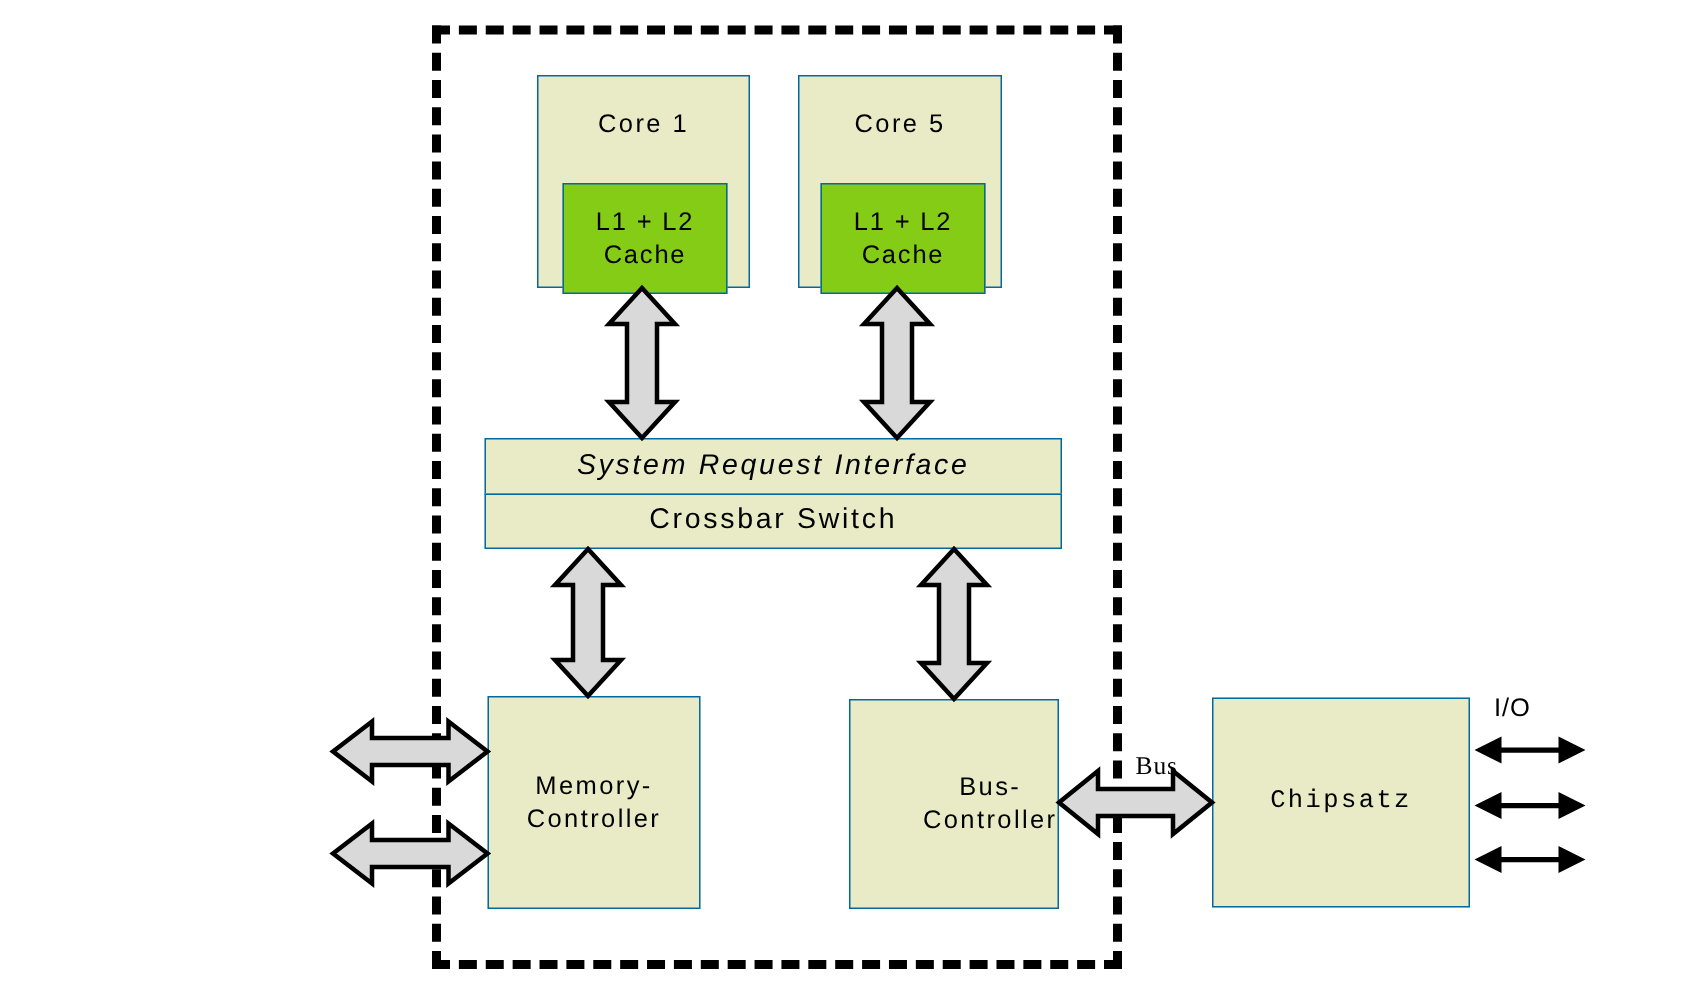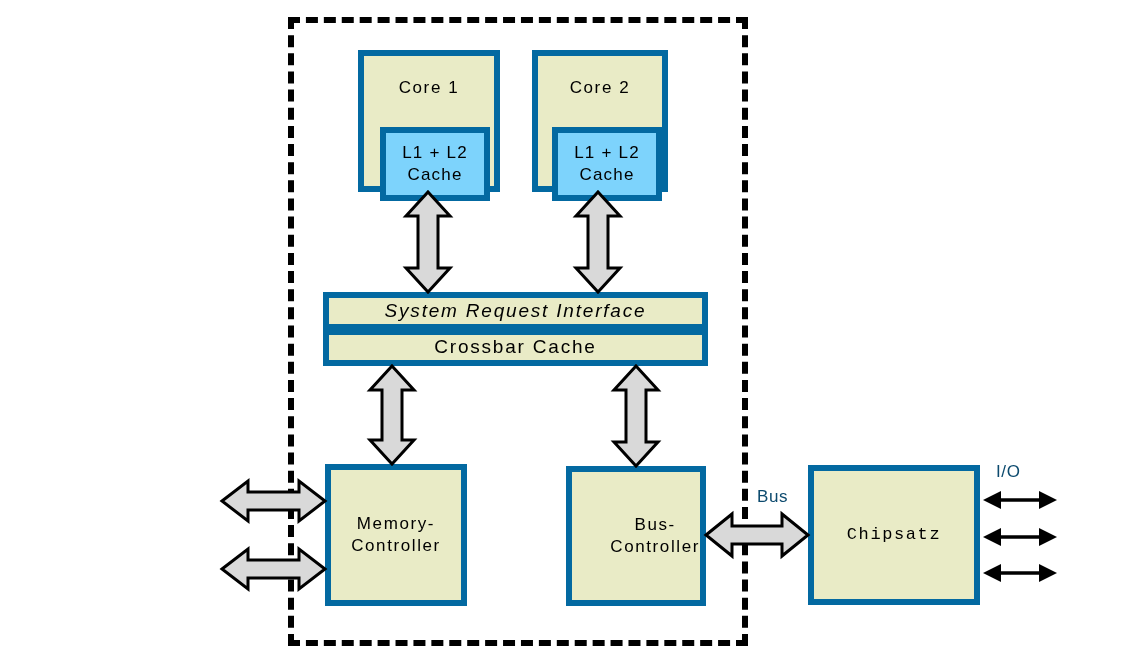--- a/index.html
+++ b/index.html
@@ -22,29 +22,29 @@
     box-sizing: border-box;
     border: 6px dashed #000000;
     background: transparent;
   }
 
   
   .block {
     position: absolute;
     box-sizing: border-box;
     background: #e9ebc6;
-    border: 6px solid #0369a1;
+    border: 1px solid #0369a1;
     display: flex;
     align-items: center;
     justify-content: center;
     text-align: center;
     color: #000000;
   }
   .block.white {
-    background: #7dd3fc;
+    background: #84cc16;
   }
 
   .label {
     display: block;
     line-height: 1.28;
     letter-spacing: 1.6px;
     white-space: pre-line;
   }
 
   .core-title {
@@ -60,21 +60,21 @@
 
   .bar-label { font-size: 19px; letter-spacing: 1.8px; }
   .box-label { font-size: 17px; letter-spacing: 1.6px; }
   .cache-label { font-size: 17px; letter-spacing: 1.2px; }
 
   
   .free-text {
     position: absolute;
     font-size: 17px;
     letter-spacing: 0.6px;
-    color: #0c4a6e;
+    color: #000000;
     white-space: nowrap;
   }
 
   
   #arrows {
     position: absolute;
     left: 0;
     top: 0;
     width: 1126px;
     height: 668px;
@@ -102,51 +102,51 @@
 
   <div class="block" style="left:358px; top:50px; width:142px; height:142px; display:block;">
     <span class="core-title">Core 1</span>
     <div class="block white" style="left:16px; top:71px; width:110px; height:74px;">
       <span class="label cache-label">L1 + L2
 Cache</span>
     </div>
   </div>
 
   <div class="block" style="left:532px; top:50px; width:136px; height:142px; display:block;">
-    <span class="core-title">Core 2</span>
+    <span class="core-title">Core 5</span>
     <div class="block white" style="left:14px; top:71px; width:110px; height:74px;">
       <span class="label cache-label">L1 + L2
 Cache</span>
     </div>
   </div>
 
   <div class="block" style="left:323px; top:292px; width:385px; height:38px;font-style:italic;">
     <span class="label bar-label">System Request Interface</span>
   </div>
 
   <div class="block" style="left:323px; top:329px; width:385px; height:37px;">
-    <span class="label bar-label">Crossbar Cache</span>
+    <span class="label bar-label">Crossbar Switch</span>
   </div>
 
 
   <div class="block" style="left:325px; top:464px; width:142px; height:142px;">
     <span class="label box-label">Memory-
 Controller</span>
   </div>
 
   <div class="block" style="left:566px; top:466px; width:140px; height:140px;justify-content:flex-end;">
     <span class="label box-label">Bus-
 Controller</span>
   </div>
 
   <div class="block" style="left:808px; top:465px; width:172px; height:140px;font-family:Liberation Mono, monospace;">
     <span class="label box-label">Chipsatz</span>
   </div>
 
-  <div class="free-text" style="left:757px; top:487px;">Bus</div>
+  <div class="free-text" style="left:757px; top:501px;font-family:Liberation Serif, serif;">Bus</div>
 
   <div class="free-text" style="left:996px; top:462px;">I/O</div>
 
   <svg id="arrows" viewBox="0 0 1126 668" xmlns="http://www.w3.org/2000/svg">
 
     <polygon class="blockarrow" points="428,192 450,216 438,216 438,268 450,268 428,292 406,268 418,268 418,216 406,216"></polygon>
 
     <polygon class="blockarrow" points="598,192 620,216 608,216 608,268 620,268 598,292 576,268 588,268 588,216 576,216"></polygon>
 
     <polygon class="blockarrow" points="392,366 414,390 402,390 402,440 414,440 392,464 370,440 382,440 382,390 370,390"></polygon>

